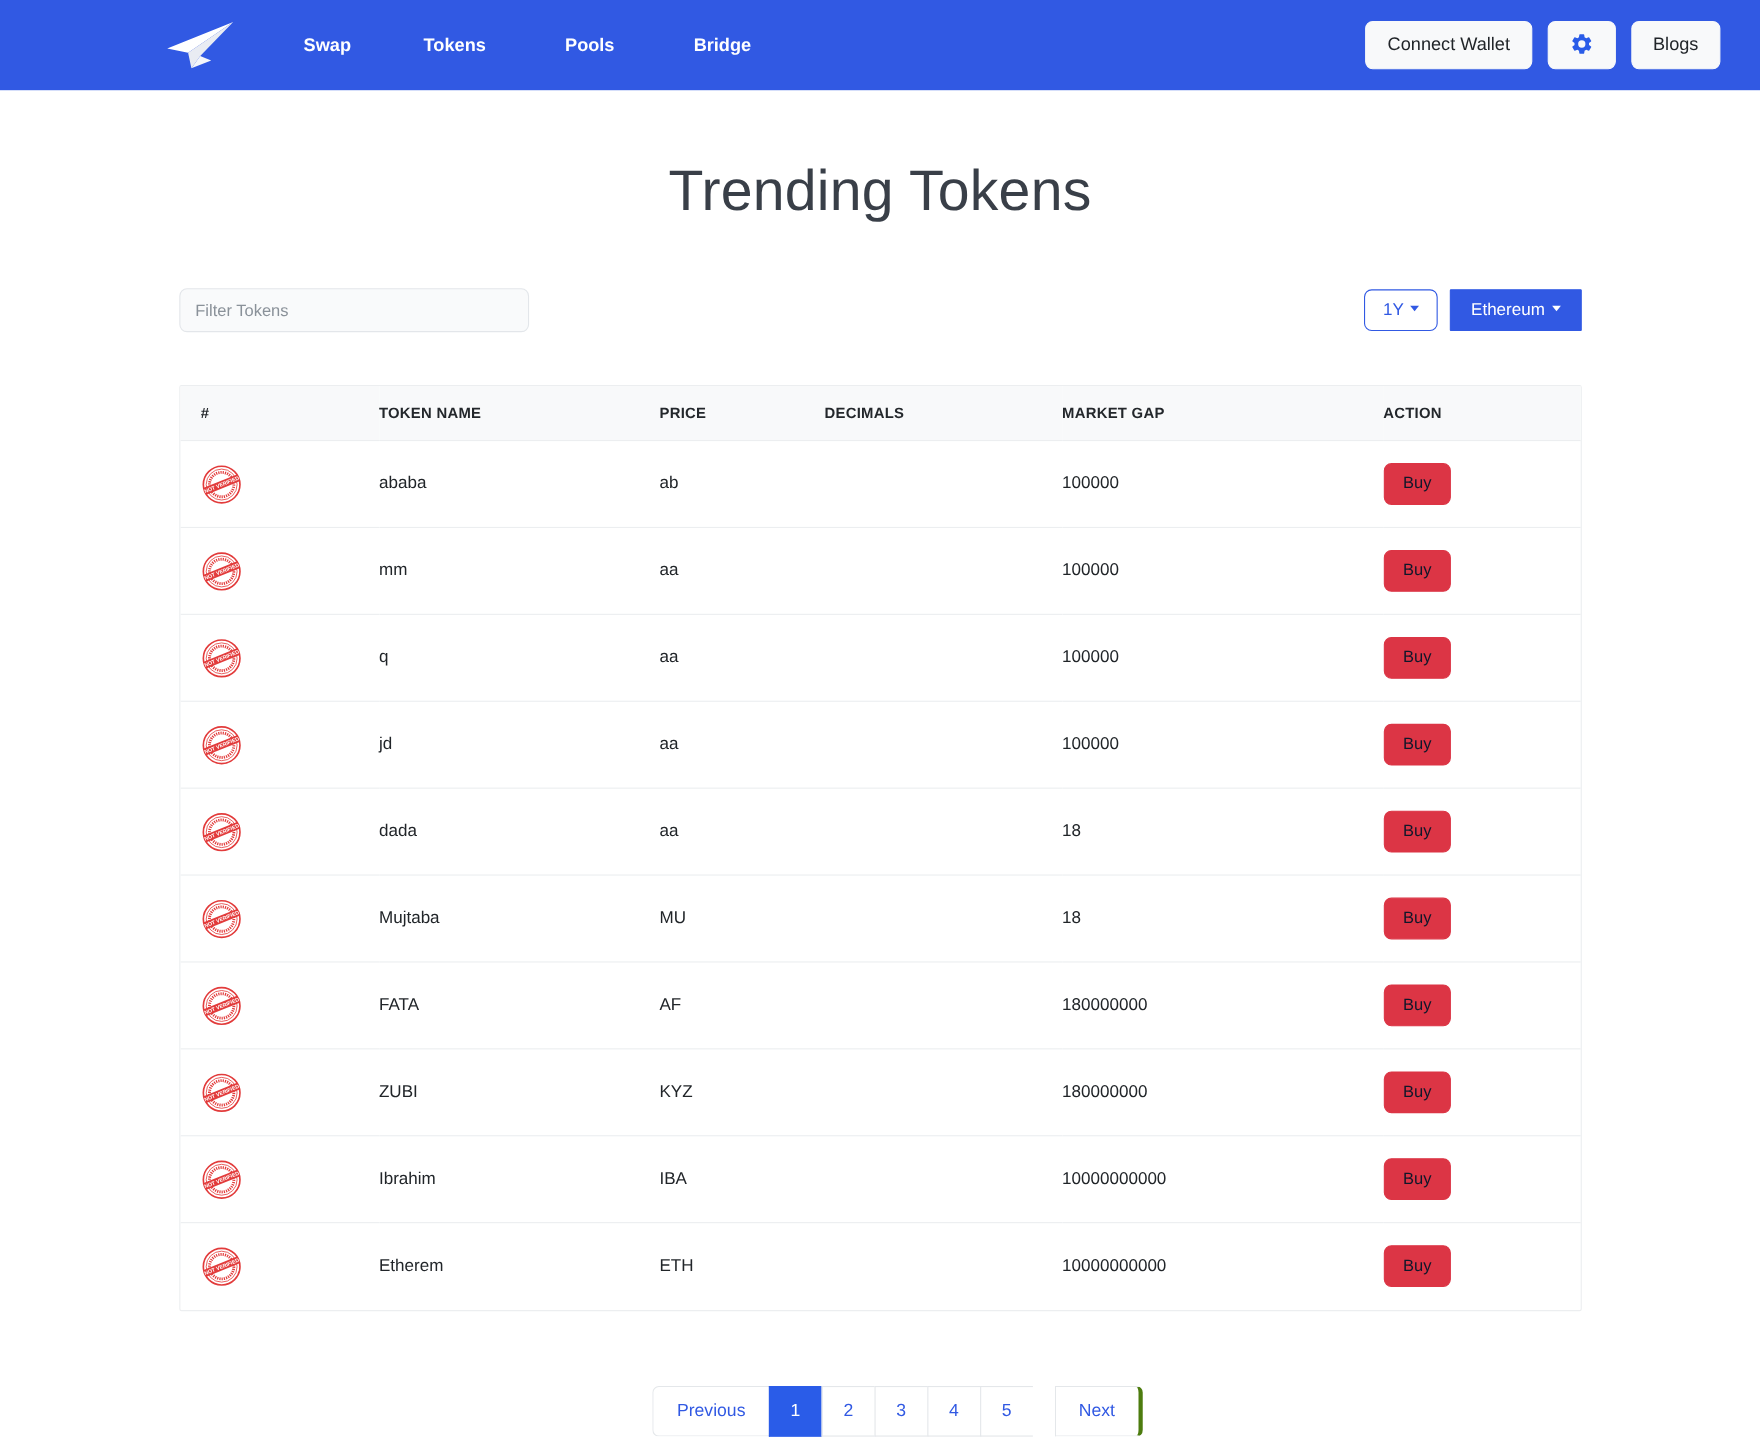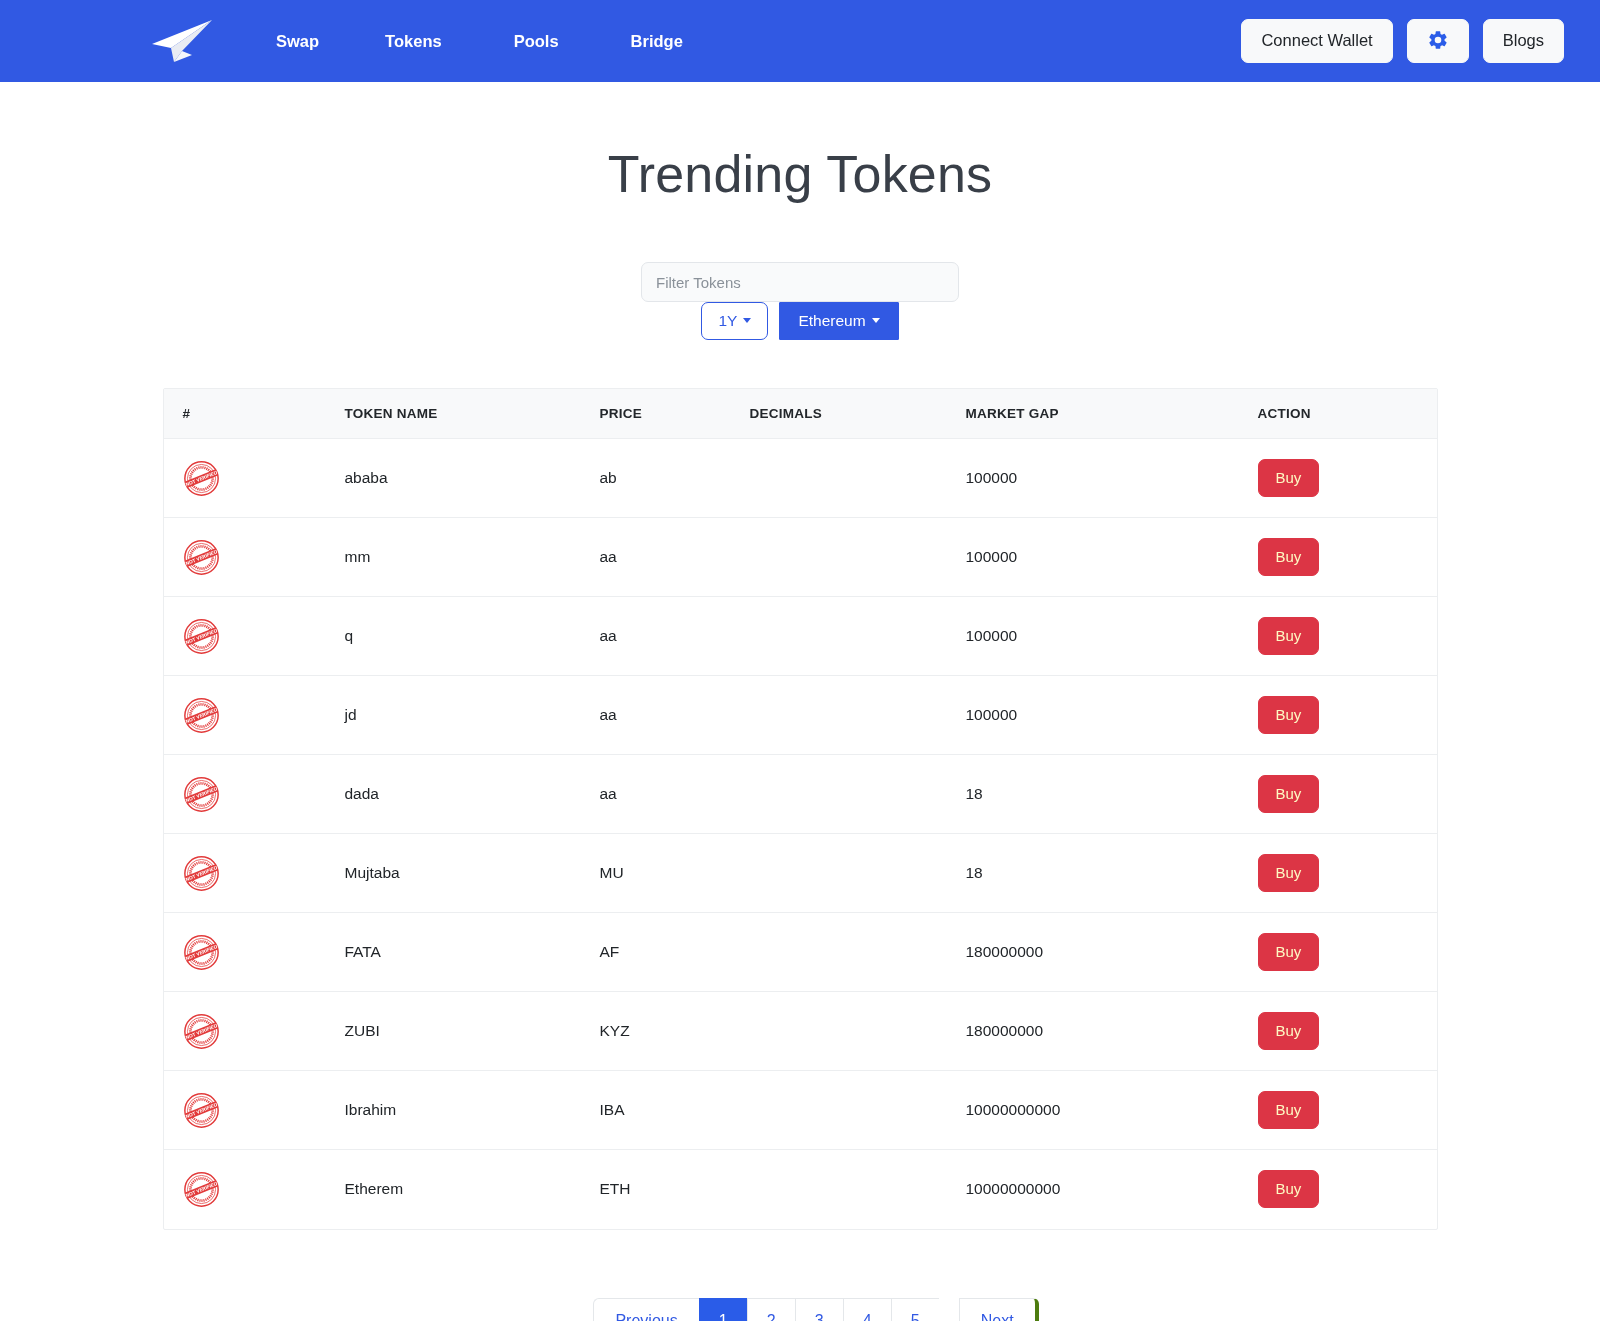--- a/index.html
+++ b/index.html
@@ -99,21 +99,20 @@
     margin: 0 auto;
     padding: 0;
   }
 
   
   .controls {
     display: flex;
     align-items: center;
     justify-content: space-between;
     margin-top: 58px;
-    flex-direction: column;
   }
   .filter-input {
     width: 318px;
     height: 40px;
     border: 1px solid #e3e6ea;
     border-radius: 7px;
     background: #f9fafb;
     padding: 0 14px;
     font-size: 15px;
     color: #495057;
@@ -201,21 +200,21 @@
   .col-act   { width: 181px; }
 
   .stamp {
     width: 37px;
     height: 37px;
     display: block;
   }
   .btn-buy {
     background: #dc3545;
     border: 1px solid #dc3545;
-    color: #fef9c3;
+    color: #0f172a;
     border-radius: 7px;
     font-size: 15px;
     font-weight: normal;
     padding: 9px 17px;
     cursor: pointer;
     font-family: "Liberation Sans", sans-serif;
     line-height: 1.2;
   }
 
   

